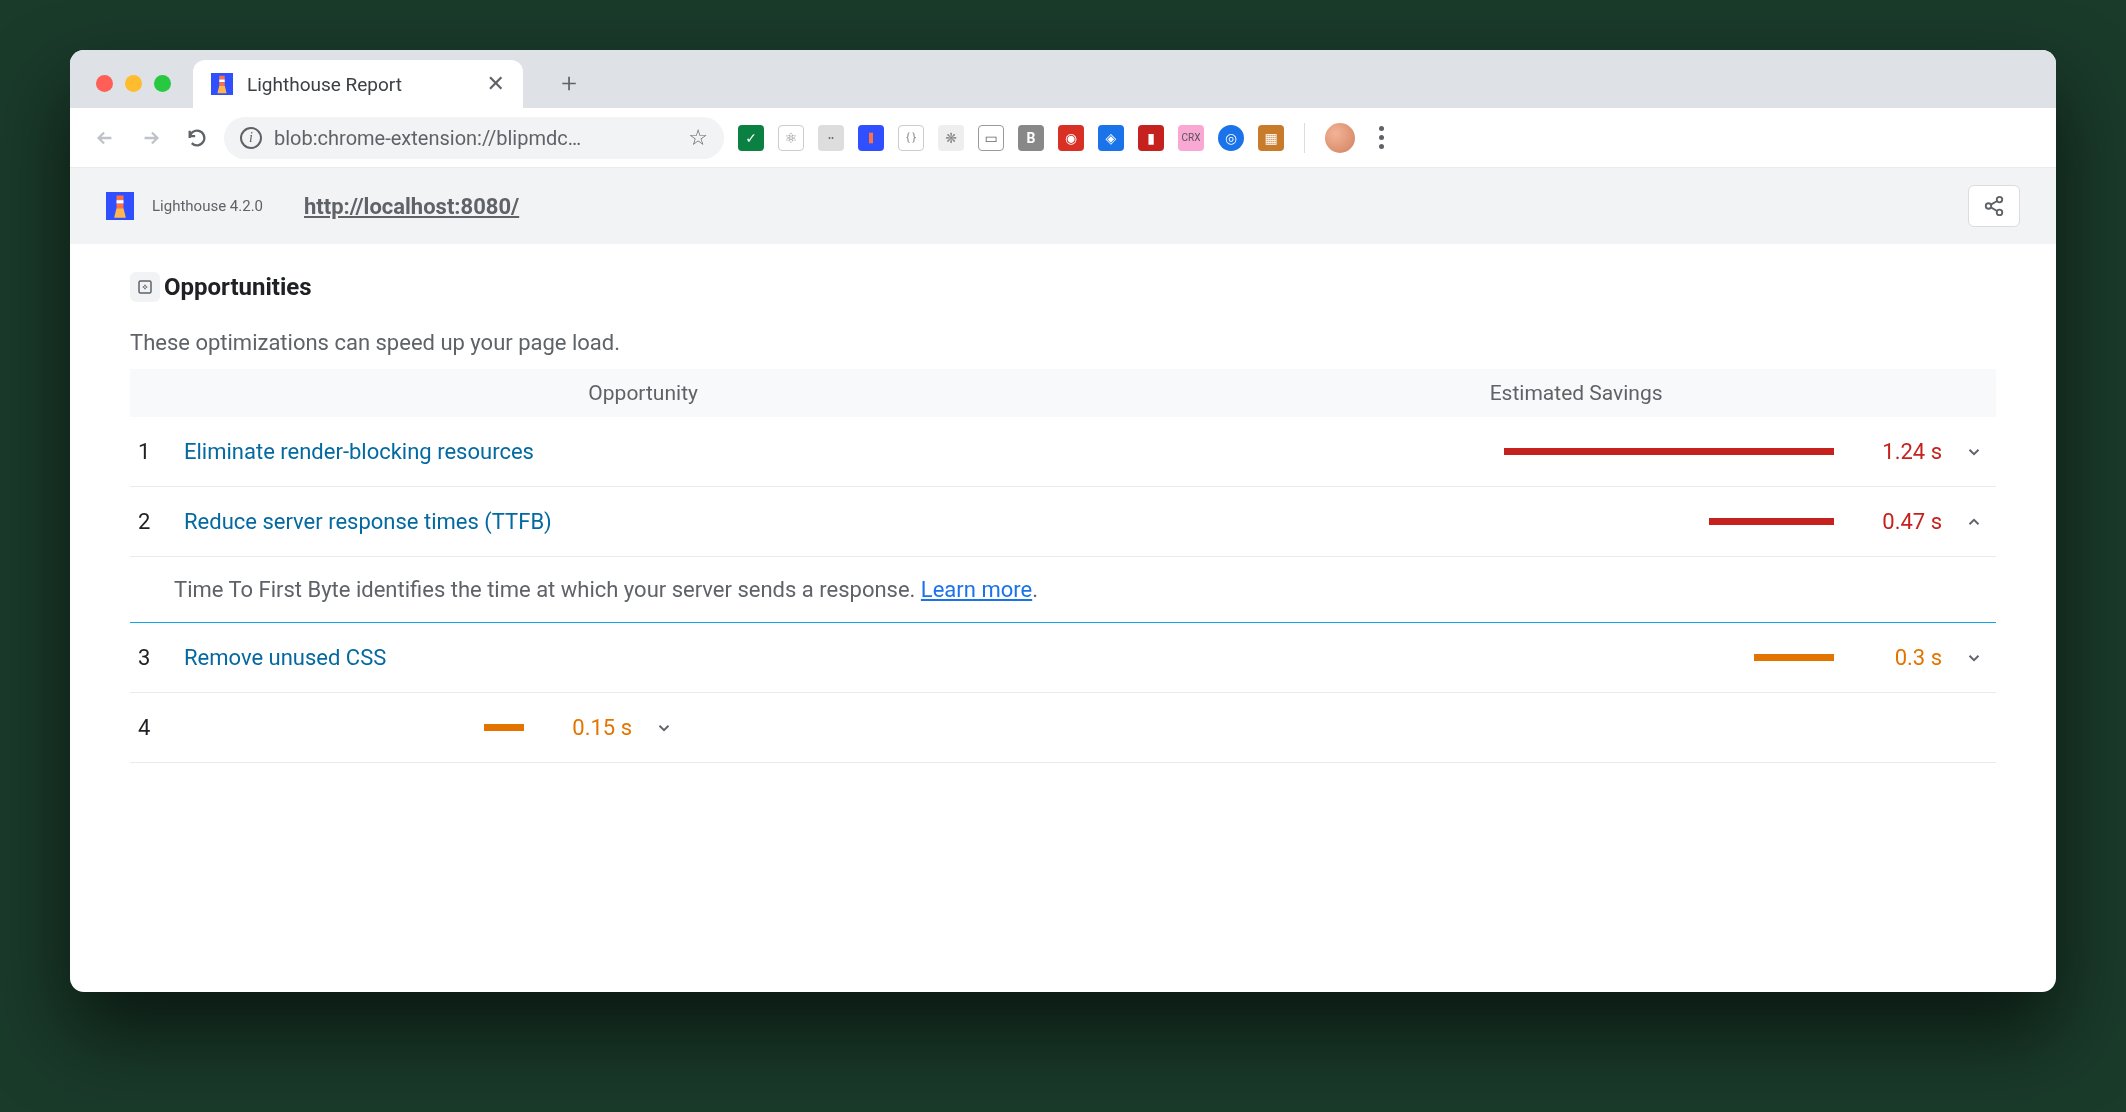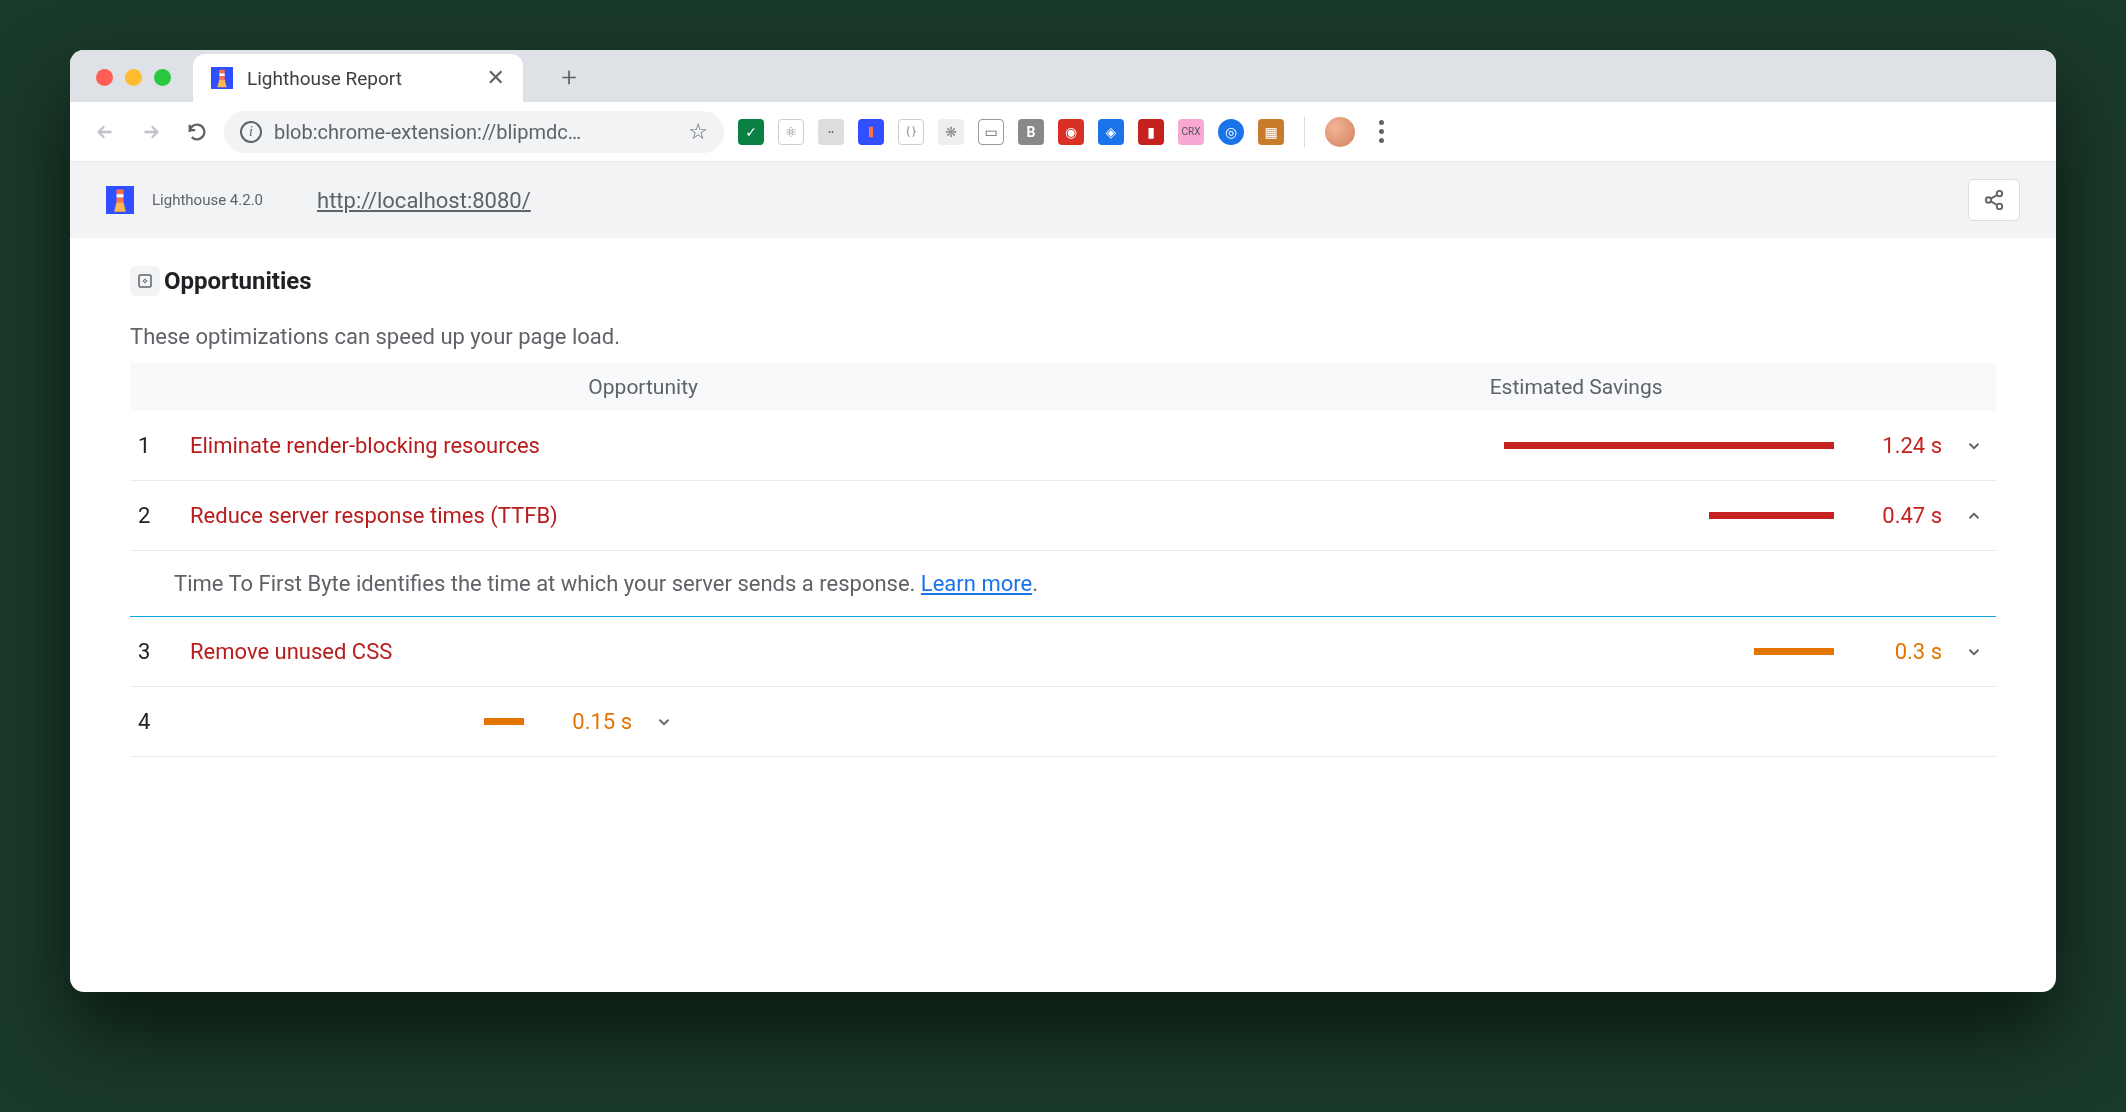--- a/index.html
+++ b/index.html
@@ -15,21 +15,21 @@
     height: 100%;
     background: #fff;
     border-radius: 14px;
     box-shadow: 0 40px 80px rgba(0,0,0,0.6);
     overflow: hidden;
     display: flex;
     flex-direction: column;
   }
   
   .tabbar {
-    height: 52px;
+    height: 58px;
     background: #dee1e6;
     display: flex;
     align-items: flex-end;
     padding-left: 14px;
   }
   .traffic { display: flex; gap: 12px; padding: 0 12px 16px 12px; align-items:center;}
   .dot { width: 17px; height: 17px; border-radius: 50%; }
   .dot.red { background:#ff5f57;}
   .dot.yellow{background:#febc2e;}
   .dot.green{background:#28c840;}
@@ -84,34 +84,34 @@
     display:flex;align-items:center;
     padding:0 36px;
     justify-content:space-between;
   }
   .rh-left{display:flex;align-items:center;gap:18px;}
   .lighthouse-icon{
     width:28px;height:28px;
   }
   .lh-svg{display:block;}
   .rh-text{font-size:15px;color:#5f6368;}
-  .rh-url{font-size:22px;color:#5f6368;text-decoration:underline;margin-left:36px;}
+  .rh-url{font-size:22px;color:#5f6368;text-decoration:underline;margin-left:23px;font-weight:bold;}
   .share-btn{width:52px;height:42px;background:#fff;border:1px solid #dadce0;border-radius:6px;display:flex;align-items:center;justify-content:center;cursor:pointer;}
   
   .content{padding: 28px 60px; flex:1; overflow:auto;}
   .section-head{display:flex;align-items:center;gap:4px;margin-bottom:28px;}
   .sect-icon{width:30px;height:30px;background:#f1f3f4;border-radius:6px;display:flex;align-items:center;justify-content:center;}
   .sect-title{font-size:24px;font-weight:700;color:#202124;}
   .sect-desc{font-size:22px;color:#5f6368;margin-bottom:14px;}
   .grid-head{display:flex;background:#f8f9fa;font-size:21px;color:#5f6368;height:48px;align-items:center;}
   .gh-left{flex:0 0 55%;text-align:center;}
   .gh-right{flex:1;text-align:center;}
   .opp-row{display:flex;align-items:center;border-bottom:1px solid #e8eaed;height:70px;padding:0 8px;gap:18px;cursor:pointer;}
   .opp-num{width:28px;font-size:22px;color:#202124;}
-  .opp-name{flex:1;font-size:22px;color:#b91c1c;margin-left:6px;}
+  .opp-name{flex:1;font-size:22px;color:#0369a1;}
   .opp-bar-wrap{width:340px;display:flex;justify-content:flex-end;}
   .opp-bar{height:7px;}
   .opp-val{width:90px;text-align:right;font-size:22px;}
   .chev{width:28px;display:flex;align-items:center;justify-content:center;color:#5f6368;}
   .red-t{color:#c5221f;}
   .orange-t{color:#e37400;}
   .red-b{background:#c5221f;}
   .orange-b{background:#e37400;}
   .expand-detail{padding:20px 10px 20px 44px;font-size:22px;color:#5f6368;border-bottom:1px solid #0ea5e9;}
   .expand-detail a{color:#1a73e8;text-decoration:underline;}

